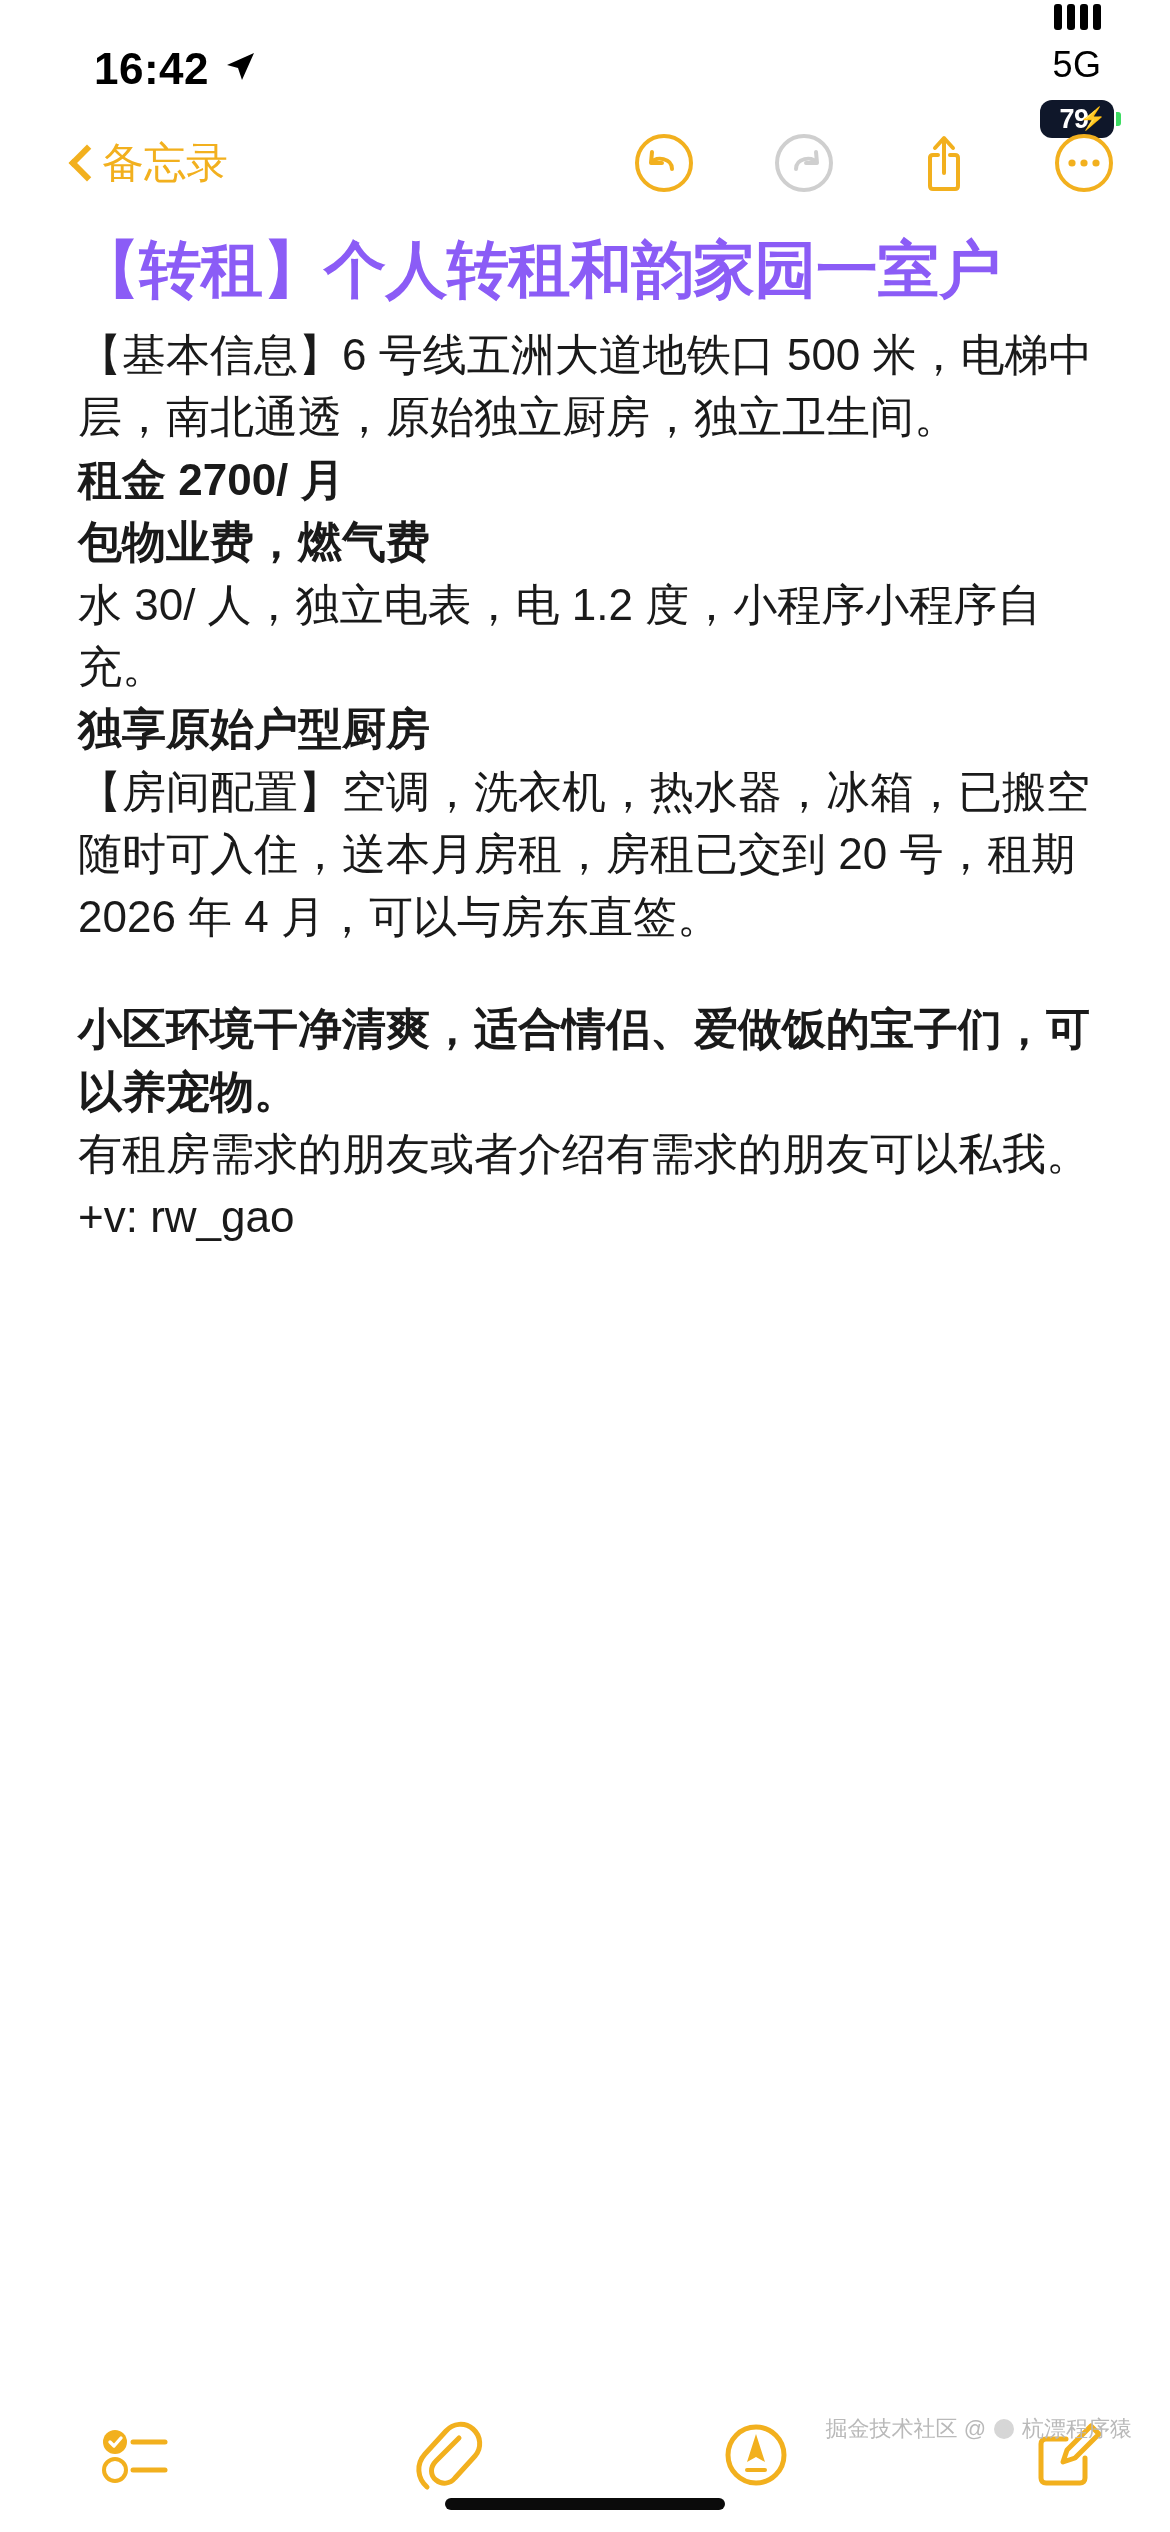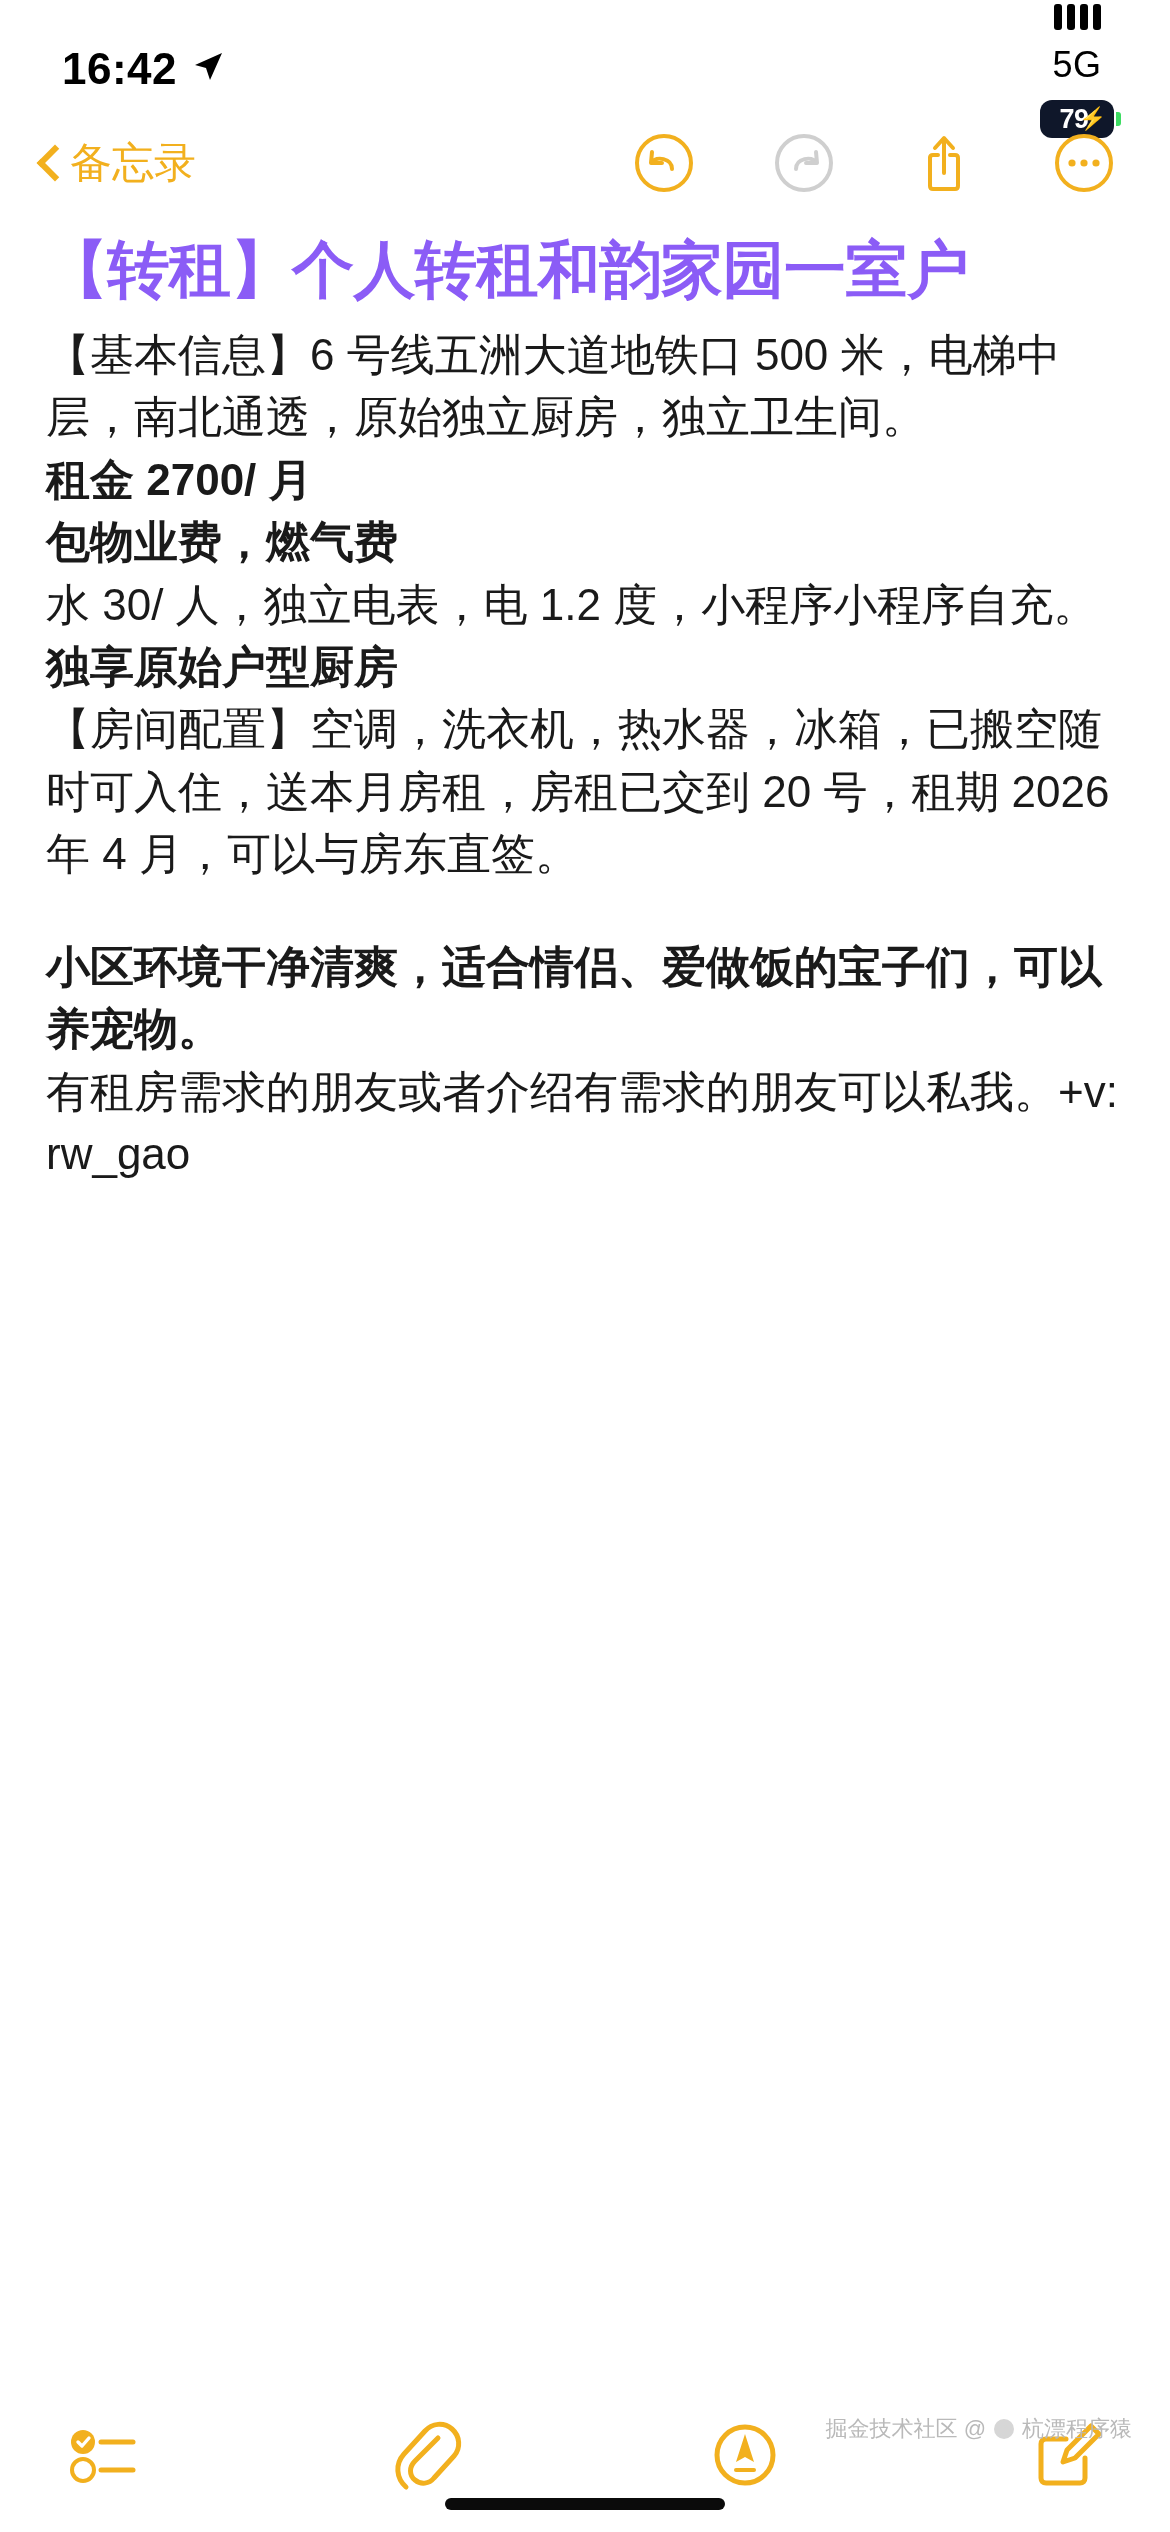--- a/index.html
+++ b/index.html
@@ -10,20 +10,21 @@
     font-family: "Liberation Sans", sans-serif;
     overflow: hidden;
   }
   .phone {
     position: relative;
     width: 1170px;
     height: 2532px;
     background: #ffffff;
     display: flex;
     flex-direction: column;
+    padding-left: 32px;
   }
 
   
   .status-bar {
     height: 108px;
     flex: 0 0 108px;
     display: flex;
     align-items: center;
     padding: 30px 56px 0 62px;
     position: relative;

